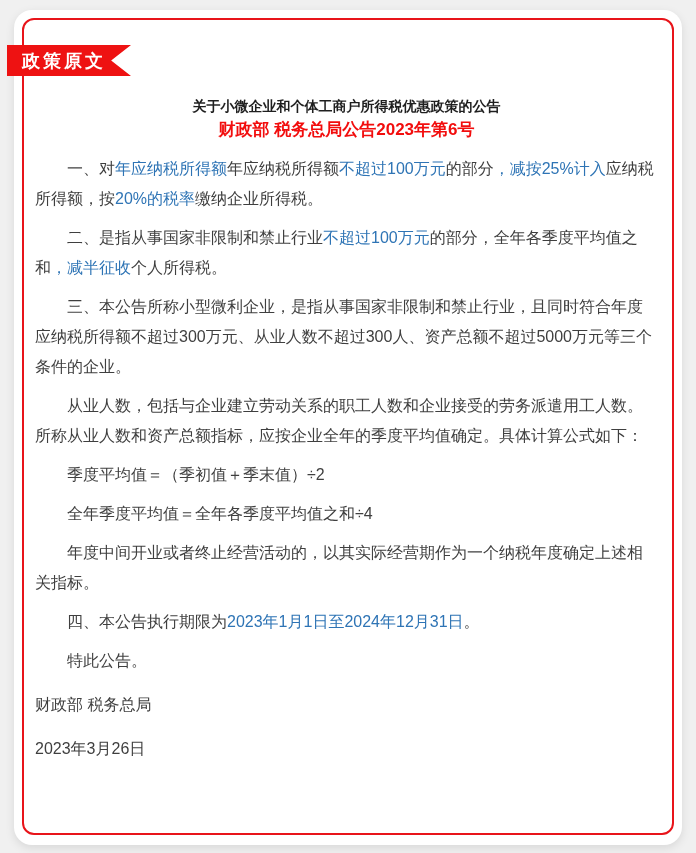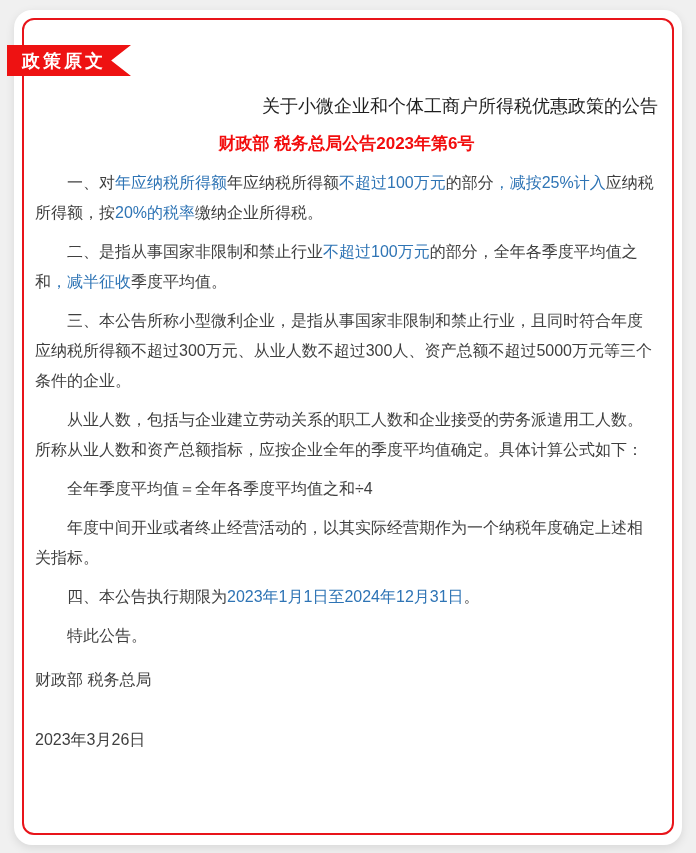--- a/index.html
+++ b/index.html
@@ -29,54 +29,55 @@
     display:flex; align-items:center;
     padding-left:15px;
     font-size:18px; font-weight:bold; letter-spacing:3px;
     clip-path:polygon(0 0, 100% 0, 84% 50%, 100% 100%, 0 100%);
   }
   .content{
     position:absolute; left:0; top:0; width:100%; height:100%;
     padding:84px 24px 0 21px;
   }
   .doc-title{
-    text-align:right; font-size:18px; font-weight:normal; color:var(--title);
+    text-align:center; font-size:14px; font-weight:bold; color:var(--title);
     line-height:24px;
   }
   .doc-number{
     text-align:center; font-size:17px; font-weight:bold; color:var(--sub-red);
-    line-height:24px; margin-top:14px; margin-bottom:12px;
+    line-height:24px; margin-bottom:12px;
   }
   .doc-body p{
     font-size:16px; color:var(--text); line-height:30px;
     text-indent:2em; margin:9px 0;
   }
   .doc-body p.align-right{
     text-indent:0;
   }
   .doc-body p .hl-blue{ color:var(--blue); }
   .doc-body p.sig{ margin-top:14px; }
-  .doc-body p.date{ margin-top:30px; }
+  .doc-body p.date{ margin-top:14px; }
 </style>
 </head>
 <body>
 
 <div class="card">
   <div class="card-border"></div>
   <div class="ribbon">
     <span>政策原文</span>
   </div>
   <div class="content">
     <div class="doc-title">关于小微企业和个体工商户所得税优惠政策的公告</div>
     <div class="doc-number">财政部 税务总局公告2023年第6号</div>
     <div class="doc-body" id="doc-body">
         <p><span>一、对</span><span class="hl-blue">年应纳税所得额</span><span>年应纳税所得额</span><span class="hl-blue">不超过100万元</span><span>的部分</span><span class="hl-blue">，减按25%计入</span><span>应纳税所得额，按</span><span class="hl-blue">20%的税率</span><span>缴纳企业所得税。</span></p>
-        <p><span>二、是指从事国家非限制和禁止行业</span><span class="hl-blue">不超过100万元</span><span>的部分，全年各季度平均值之和</span><span class="hl-blue">，减半征收</span><span>季度平均值。</span></p>
+        <p><span>二、是指从事国家非限制和禁止行业</span><span class="hl-blue">不超过100万元</span><span>的部分，全年各季度平均值之和</span><span class="hl-blue">，减半征收</span><span>个人所得税。</span></p>
         <p><span>三、本公告所称小型微利企业，是指从事国家非限制和禁止行业，且同时符合年度应纳税所得额不超过300万元、从业人数不超过300人、资产总额不超过5000万元等三个条件的企业。</span></p>
         <p><span>从业人数，包括与企业建立劳动关系的职工人数和企业接受的劳务派遣用工人数。所称从业人数和资产总额指标，应按企业全年的季度平均值确定。具体计算公式如下：</span></p>
+        <p><span>季度平均值＝（季初值＋季末值）÷2</span></p>
         <p><span>全年季度平均值＝全年各季度平均值之和÷4</span></p>
         <p><span>年度中间开业或者终止经营活动的，以其实际经营期作为一个纳税年度确定上述相关指标。</span></p>
         <p><span>四、本公告执行期限为</span><span class="hl-blue">2023年1月1日至2024年12月31日</span><span>。</span></p>
         <p><span>特此公告。</span></p>
         <p class="align-right sig">财政部 税务总局</p>
         <p class="align-right date">2023年3月26日</p>
       </div>
   </div>
 </div>
 

